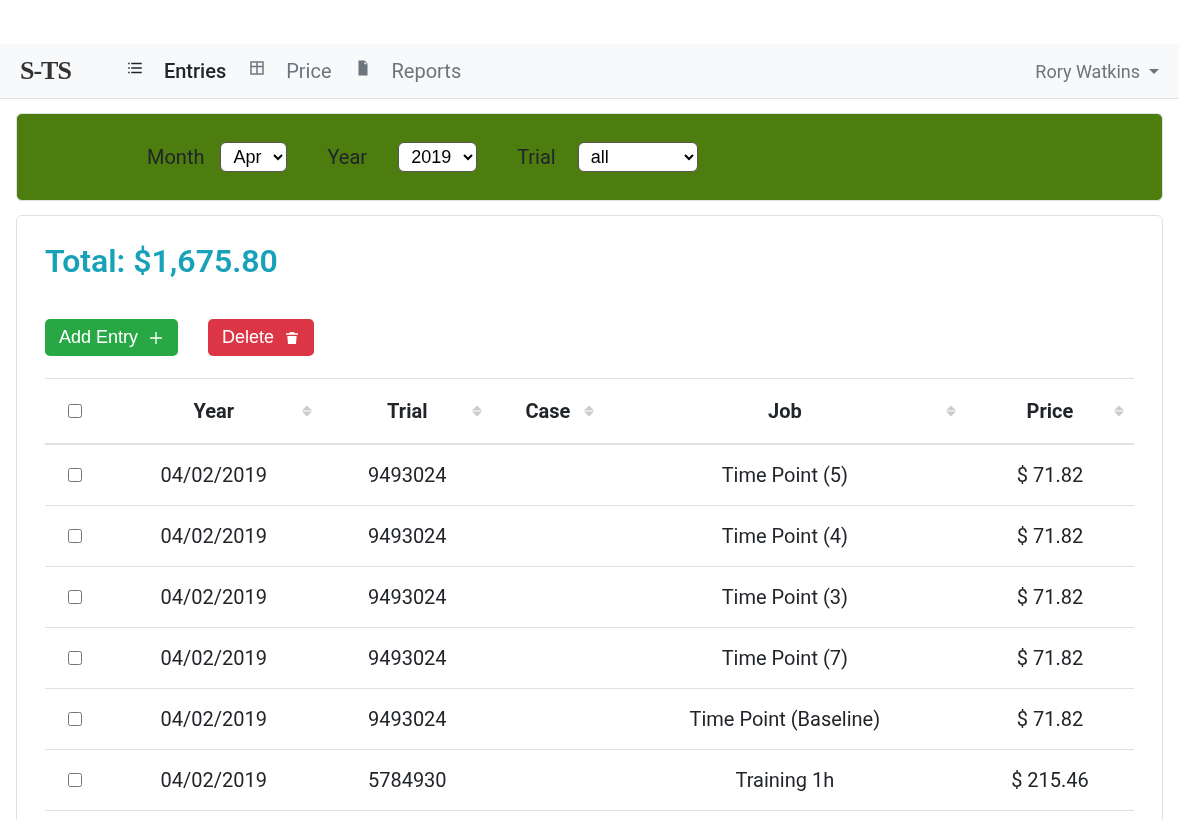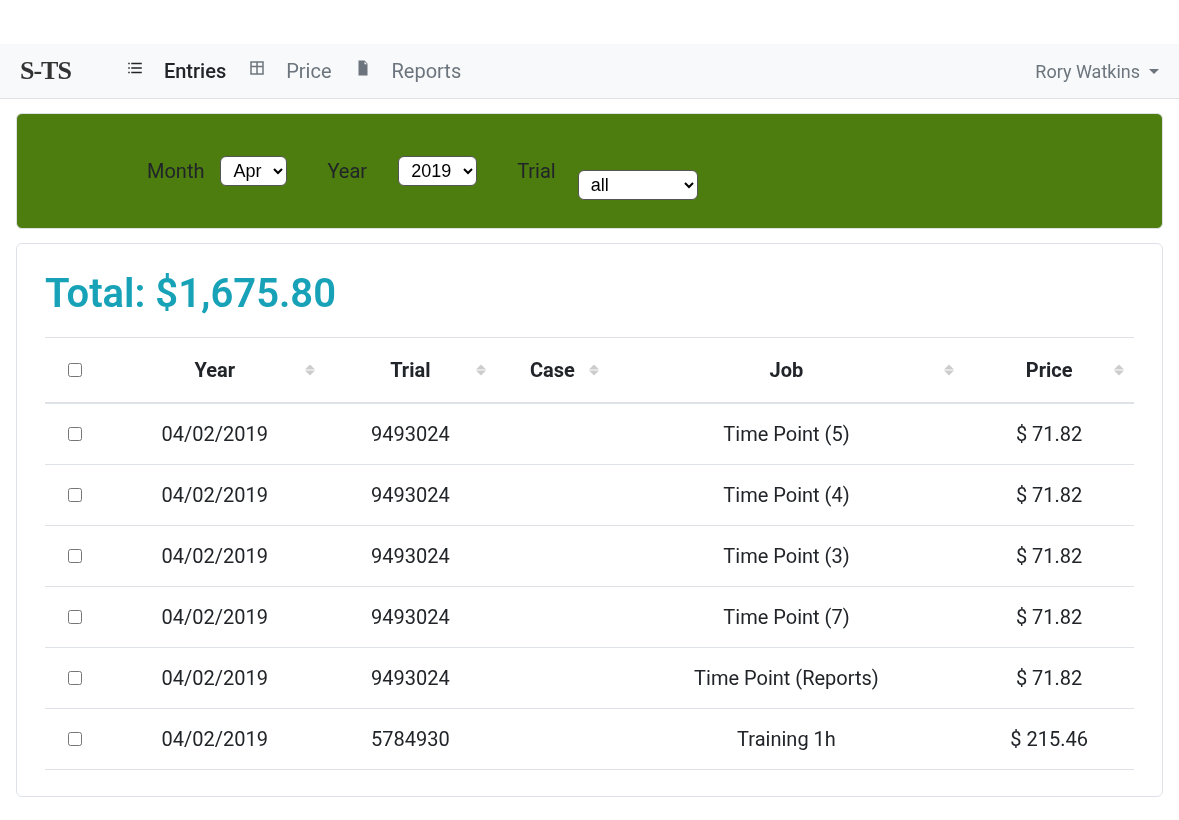--- a/index.html
+++ b/index.html
@@ -71,23 +71,23 @@
     .filter-groups-wrap { display: flex; gap: 40px; align-items: center; padding-left: 110px; }
 
     .content-card {
       margin-top: 14px;
       border: 1px solid #dee2e6;
       border-radius: 6px;
       padding: 26px 28px;
     }
     .total {
       color: #17a2b8;
-      font-size: 40px;
+      font-size: 32px;
       font-weight: 600;
-      margin-bottom: 20px;
+      margin-bottom: 39px;
     }
     .action-row { display: flex; gap: 30px; margin-bottom: 22px; }
     .btn {
       display: inline-flex;
       align-items: center;
       gap: 10px;
       padding: 8px 14px;
       border: none;
       border-radius: 5px;
       font-size: 18px;
@@ -187,30 +187,48 @@
         </select>
       </div>
       <div style="display:flex;align-items:center;gap:31px;">
         <span class="filter-label">Year</span>
         <select class="filter-select">
           <option>2019</option>
         </select>
       </div>
       <div style="display:flex;align-items:center;gap:22px;">
         <span class="filter-label">Trial</span>
-        <select class="filter-select" style="width:120px;margin-top:28px;">
+        <select class="filter-select" style="width:120px;">
           <option>all</option>
         </select>
       </div>
     </div>
   </div>
 
   <div class="content-card">
     <div class="total">Total: $1,675.80</div>
 
+    <div class="action-row">
+      <button class="btn btn-success">
+        <span>Add Entry</span>
+        <span class="btn-icon">
+          <svg viewBox="0 0 24 24">
+              <path d="M11 3h2v8h8v2h-8v8h-2v-8H3v-2h8V3z"></path>
+            </svg>
+        </span>
+      </button>
+      <button class="btn btn-danger">
+        <span>Delete</span>
+        <span class="btn-icon">
+          <svg viewBox="0 0 24 24">
+              <path d="M9 3h6l1 2h5v2H3V5h5l1-2zM5 9h14l-1 12H6L5 9z"></path>
+            </svg>
+        </span>
+      </button>
+    </div>
 
     <table class="entries">
       <thead>
         <tr>
           <th class="col-check">
             <input type="checkbox" class="row-check" style="">
           </th>
           <th class="sortable">
             <span>Year</span>
             <span class="sort-caret">
@@ -279,21 +297,21 @@
             <td>9493024</td>
             <td></td>
             <td>Time Point (7)</td>
             <td>$ 71.82</td>
           </tr>
           <tr>
             <td class="col-check"><input type="checkbox" class="row-check" style=""></td>
             <td>04/02/2019</td>
             <td>9493024</td>
             <td></td>
-            <td>Time Point (Reports)</td>
+            <td>Time Point (Baseline)</td>
             <td>$ 71.82</td>
           </tr>
           <tr>
             <td class="col-check"><input type="checkbox" class="row-check" style=""></td>
             <td>04/02/2019</td>
             <td>5784930</td>
             <td></td>
             <td>Training 1h</td>
             <td>$ 215.46</td>
           </tr>

